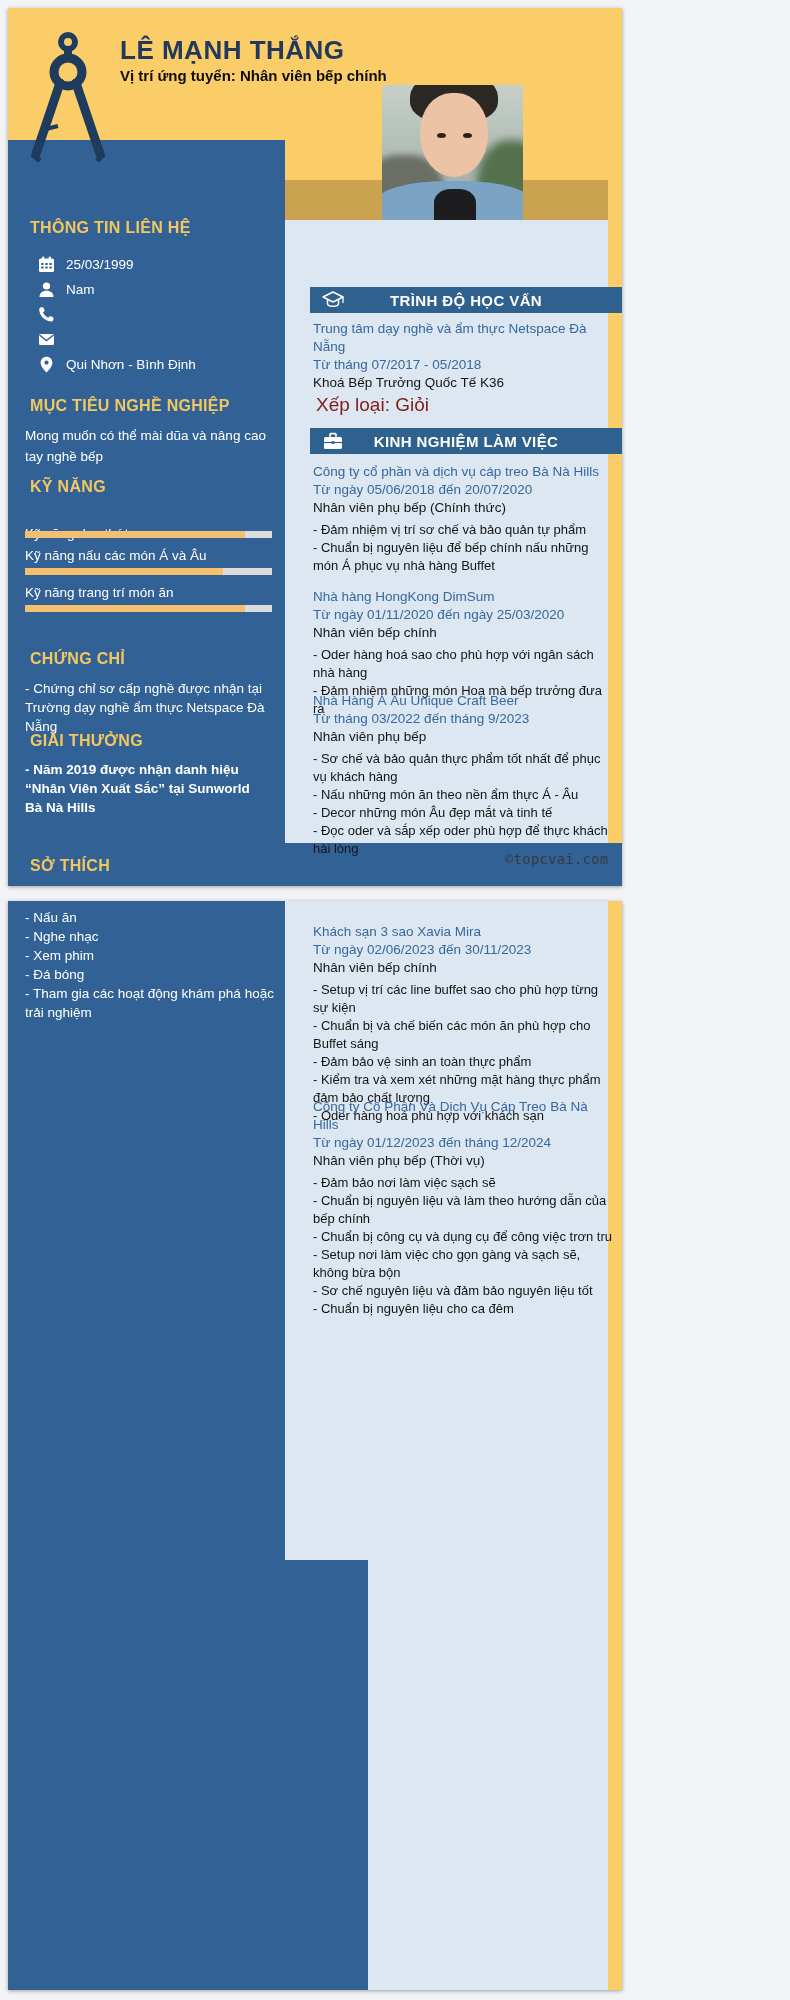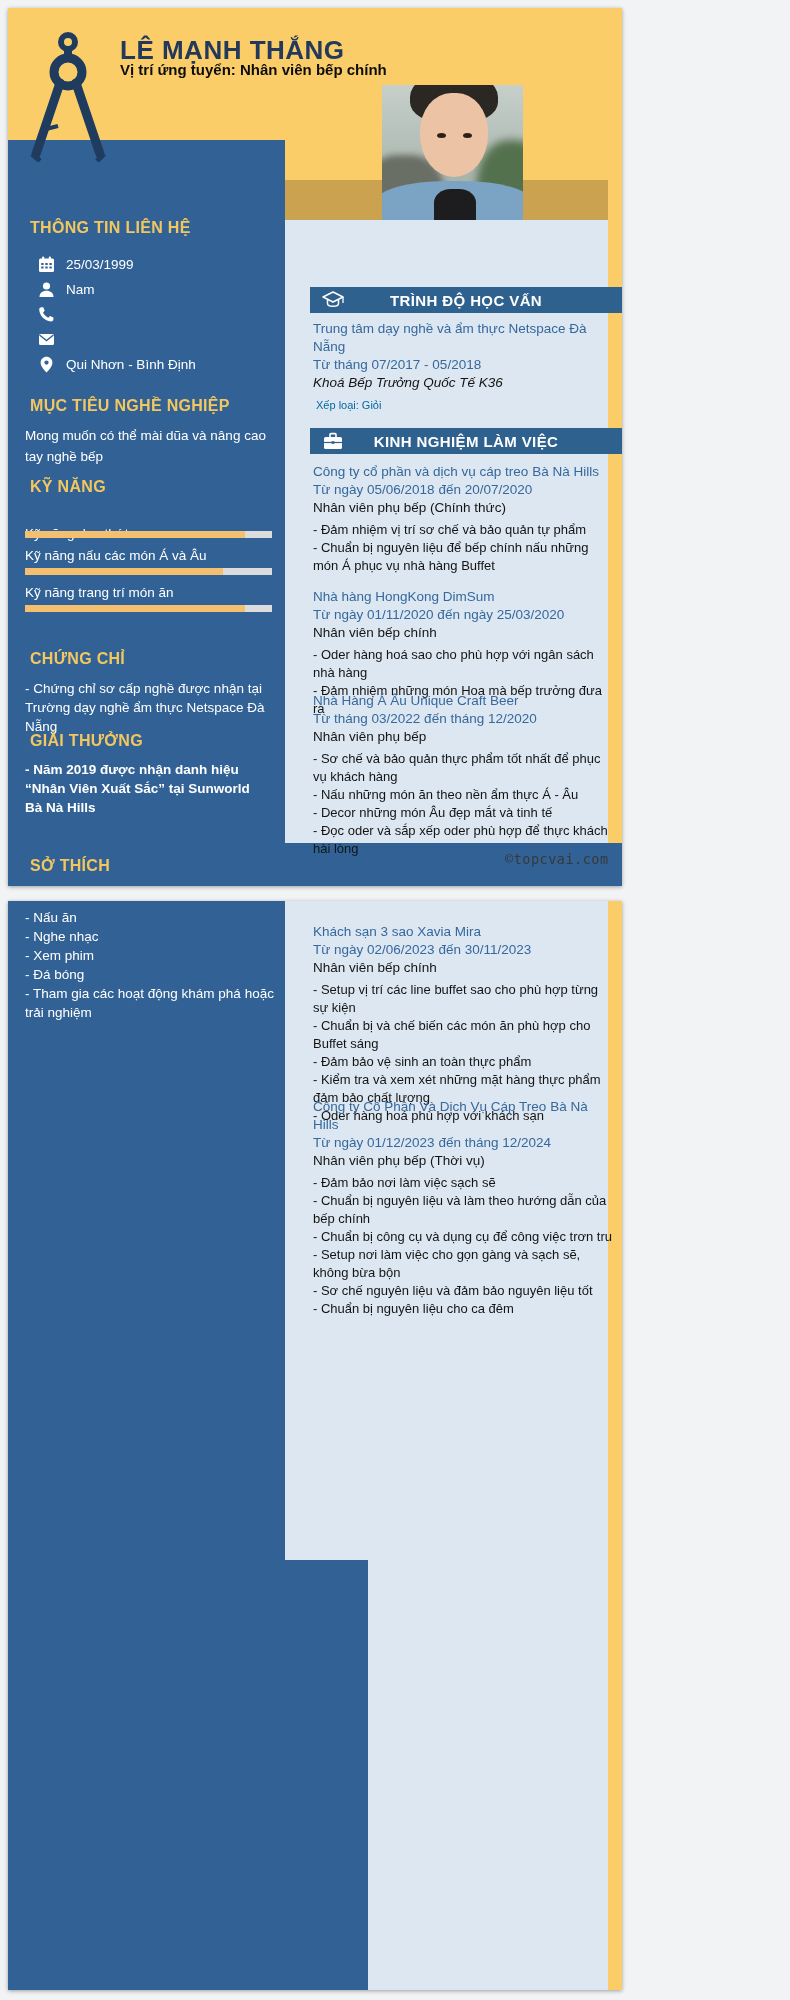--- a/index.html
+++ b/index.html
@@ -12,41 +12,41 @@
   
   .yellow-header{left:0;top:0;width:614px;height:192px;background:#FACD69;z-index:1;}
   .tan-band{left:277px;top:172px;width:337px;height:40px;background:#CBA350;z-index:2;}
   .lightblue1{left:277px;top:212px;width:337px;height:623px;background:#DDE7F1;z-index:2;}
   .yellow-strip{left:600px;width:14px;background:#FACD69;z-index:3;}
   .sidebar1{left:0;top:132px;width:277px;height:746px;background:#326295;z-index:4;}
   .bottom-band{left:0;top:835px;width:614px;height:43px;background:#326295;z-index:5;}
   .photo{left:374px;top:77px;width:141px;height:135px;z-index:6;overflow:hidden;background:linear-gradient(180deg,#c6cfca 0%,#b0bbb4 55%,#97a49b 100%);}
   .compass{left:10px;top:22px;z-index:6;}
   .cv-name{left:112px;top:27px;z-index:6;font-size:26px;font-weight:bold;color:#22395B;letter-spacing:.5px;}
-  .cv-pos{left:112px;top:53px;z-index:6;font-size:15px;font-weight:bold;color:#0d0d0d;}
+  .cv-pos{left:112px;top:59px;z-index:6;font-size:15px;font-weight:bold;color:#0d0d0d;}
 
   
   .side-title{font-size:16px;font-weight:bold;color:#F3C75F;letter-spacing:.3px;z-index:7;}
   .side-text{font-size:13.5px;color:#fff;line-height:21px;z-index:7;}
   .contact-row{height:25px;z-index:7;display:flex;align-items:center;margin-left:8px;}
   .contact-row .cicon{width:17px;height:17px;margin-left:22px;flex:0 0 17px;}
   .contact-row .cval{margin-left:11px;font-size:13.5px;color:#fff;}
   .skill-label{font-size:13.5px;color:#fff;z-index:7;}
   .skill-bar{left:17px;width:247px;height:7px;background:#DCDCDC;z-index:7;}
   .skill-fill{height:100%;background:#F4BF6F;}
 
   
   .sec-bar{left:302px;width:312px;height:26px;background:#2F618F;z-index:7;display:flex;align-items:center;justify-content:center;}
   .sec-bar .bicon{position:absolute;left:12px;top:3px;width:22px;height:20px;}
   .sec-title{font-size:15px;font-weight:bold;color:#fff;letter-spacing:.4px;}
   .entry{left:305px;width:302px;z-index:7;}
   .entry .org{font-size:13.5px;color:#35689D;line-height:18px;}
   .entry .period{font-size:13.5px;color:#35689D;line-height:18px;}
   .entry .role{font-size:13.5px;color:#141414;line-height:18px;margin-bottom:4px;}
-  .entry .grade{font-size:11px;color:#0369a1;line-height:18px;margin-top:4px;padding-left:3px;}
+  .entry .grade{font-size:19px;color:#7f1d1d;line-height:18px;margin-top:4px;padding-left:3px;}
   .entry .bullets div{font-size:13px;color:#141414;line-height:18px;}
 
   .hobby-title{left:22px;top:849px;z-index:7;}
   .watermark{left:505px;top:851px;z-index:12;font-family:"DejaVu Sans Mono",monospace;font-size:13.5px;color:#38383a;letter-spacing:.5px;}
 
   
   .sidebar2{left:0;top:0;width:277px;height:1089px;background:#326295;z-index:3;}
   .sidebar2-wide{left:0;top:659px;width:360px;height:430px;background:#326295;z-index:3;}
   .strip2{left:600px;top:0;width:14px;height:1089px;background:#FACD69;z-index:2;}
   .hobby-list{left:17px;top:7px;width:255px;z-index:6;}
@@ -196,21 +196,21 @@
           <path d="M1 7 11 2 21 7 11 12 z" fill="none" stroke="#fff" stroke-width="1.5" stroke-linejoin="round"></path>
           <path d="M5.5 9.5 v4 c0 1.6 2.5 2.8 5.5 2.8 s5.5-1.2 5.5-2.8 v-4" fill="none" stroke="#fff" stroke-width="1.5"></path>
           <line x1="21" y1="7" x2="21" y2="13" stroke="#fff" stroke-width="1.3"></line>
         </svg>
     </span>
     <span class="sec-title">TRÌNH ĐỘ HỌC VẤN</span>
   </div>
   <div class="abs entry" style="top:312px;">
     <div class="org">Trung tâm dạy nghề và ẩm thực Netspace Đà Nẵng</div>
     <div class="period">Từ tháng 07/2017 - 05/2018</div>
-    <div class="role" style="margin-bottom:0;font-style:italic;">Khoá Bếp Trưởng Quốc Tế K36</div>
+    <div class="role" style="margin-bottom:0;">Khoá Bếp Trưởng Quốc Tế K36</div>
     <div class="grade">Xếp loại: Giỏi</div>
   </div>
 
   <div class="abs sec-bar" style="top:420px;">
     <span class="bicon">
       <svg width="22" height="20" viewBox="0 0 22 20">
           <rect x="2" y="6" width="18" height="12" rx="1.6" fill="#fff"></rect>
           <path d="M8 6 V3.6 c0-.6.4-1 1-1 h4 c.6 0 1 .4 1 1 V6" fill="none" stroke="#fff" stroke-width="1.6"></path>
           <line x1="2" y1="11.5" x2="20" y2="11.5" stroke="#2F618F" stroke-width="1.2"></line>
           <rect x="9.6" y="10.2" width="2.8" height="2.6" fill="#2F618F"></rect>
@@ -234,21 +234,21 @@
     <div class="period">Từ ngày 01/11/2020 đến ngày 25/03/2020</div>
     <div class="role">Nhân viên bếp chính</div>
     <div class="bullets">
       <div>- Oder hàng hoá sao cho phù hợp với ngân sách nhà hàng</div>
       <div>- Đảm nhiệm những món Hoa mà bếp trưởng đưa ra</div>
     </div>
   </div>
 
   <div class="abs entry" style="top:684px;">
     <div class="org">Nhà Hàng Á Âu Unique Craft Beer</div>
-    <div class="period">Từ tháng 03/2022 đến tháng 12/2020</div>
+    <div class="period">Từ tháng 03/2022 đến tháng 9/2023</div>
     <div class="role">Nhân viên phụ bếp</div>
     <div class="bullets">
       <div>- Sơ chế và bảo quản thực phẩm tốt nhất để phục vụ khách hàng</div>
       <div>- Nấu những món ăn theo nền ẩm thực Á - Âu</div>
       <div>- Decor những món Âu đẹp mắt và tinh tế</div>
       <div>- Đọc oder và sắp xếp oder phù hợp để thực khách hài lòng</div>
     </div>
   </div>
 </div>
 

